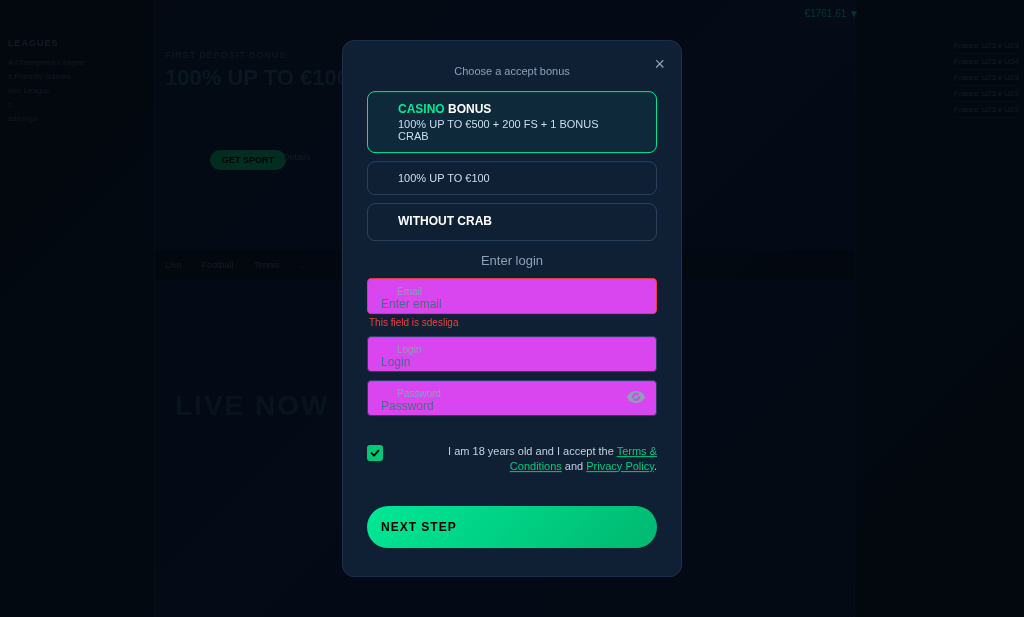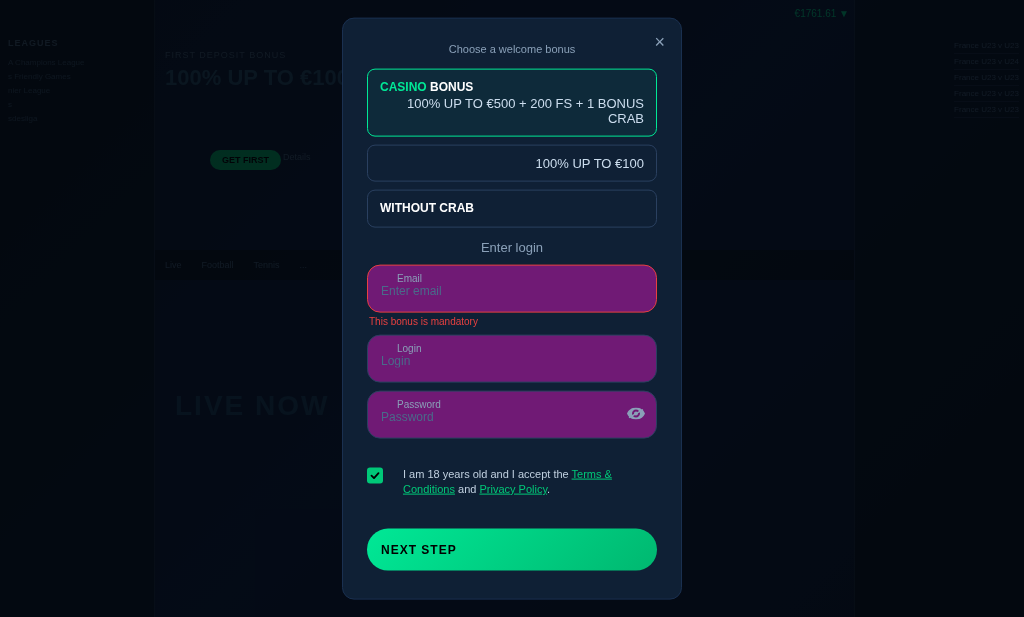--- a/index.html
+++ b/index.html
@@ -201,21 +201,21 @@
       text-align: center;
       color: #8aa0b8;
       font-size: 11px;
       margin-bottom: 14px;
     }
 
     
     .bonus-option {
       border: 1px solid #2a4060;
       border-radius: 8px;
-      padding: 10px 12px;
+      padding: 10px 30px;
       margin-bottom: 8px;
       cursor: pointer;
       position: relative;
     }
 
     .bonus-option.selected {
       border-color: #00e896;
       background: rgba(0, 232, 150, 0.05);
     }
 
@@ -224,23 +224,22 @@
       font-weight: bold;
       color: #ffffff;
       margin-bottom: 2px;
     }
 
     .bonus-option-title .highlight {
       color: #00e896;
     }
 
     .bonus-option-desc {
-      font-size: 13px;
+      font-size: 11px;
       color: #ccddee;
-      text-align: right;
     }
 
     
     .section-label {
       text-align: center;
       color: #8aa0b8;
       font-size: 13px;
       margin: 12px 0 10px;
     }
 
@@ -256,26 +255,26 @@
       color: #8aa0b8;
       margin-bottom: 3px;
       position: absolute;
       top: 8px;
       left: 30px;
       pointer-events: none;
     }
 
     .field-input {
       width: 100%;
-      background: #701a75;
+      background: #d946ef;
       border: 1px solid #2a4060;
-      border-radius: 13px;
+      border-radius: 4px;
       color: #ffffff;
       font-size: 12px;
-      padding: 18px 13px 14px;
+      padding: 18px 13px 2px;
       outline: none;
       appearance: none;
     }
 
     .field-input.error {
       border-color: #e84040;
     }
 
     .field-input::placeholder {
       color: #4a6a8a;
@@ -298,20 +297,21 @@
       font-size: 14px;
       cursor: pointer;
     }
 
     
     .checkbox-row {
       display: flex;
       align-items: flex-start;
       gap: 20px;
       margin: 28px 0 16px;
+      text-align: right;
     }
 
     .checkbox-custom {
       width: 16px;
       height: 16px;
       min-width: 16px;
       border-radius: 3px;
       background: #00c878;
       display: flex;
       align-items: center;
@@ -349,21 +349,21 @@
       letter-spacing: 1px;
       cursor: pointer;
       text-align: left;
       margin-top: 16px;
     }
 
     
     .bg-top-green {
       position: absolute;
       top: 8px;
-      right: 175px;
+      right: 165px;
       color: #00e896;
       font-size: 10px;
       font-weight: normal;
     }
   </style>
 </head>
 <body>
 
 <div class="bg"></div>
 
@@ -377,21 +377,21 @@
 
   <div class="bg-league-item" style="top:58px;">A Champions League</div>
   <div class="bg-league-item" style="top:72px;">s Friendly Games</div>
   <div class="bg-league-item" style="top:86px;">nier League</div>
   <div class="bg-league-item" style="top:100px;">s</div>
   <div class="bg-league-item" style="top:114px;">sdesliga</div>
 
   <div class="bg-bonus-text">FIRST DEPOSIT BONUS</div>
   <div class="bg-bonus-big">100% UP TO €100</div>
 
-  <div class="bg-green-btn">GET FIRST</div>
+  <div class="bg-green-btn">GET SPORT</div>
 
   <div style="position:absolute; top:152px; left:283px; color:#4a6a8a; font-size:9px;">Details</div>
 
   <div class="bg-live-now">LIVE NOW</div>
 
   <div class="bg-nav-tabs">
     <span class="bg-nav-tab">Live</span>
     <span class="bg-nav-tab">Football</span>
     <span class="bg-nav-tab">Tennis</span>
     <span class="bg-nav-tab">...</span>
@@ -407,21 +407,21 @@
     <div class="bg-right-item">France U23 v U23</div>
   </div>
 </div>
 
 <div class="overlay"></div>
 
 <div class="modal">
 
   <button class="modal-close">×</button>
 
-  <p class="modal-subtitle">Choose a welcome bonus</p>
+  <p class="modal-subtitle">Choose a accept bonus</p>
 
   
   <div class="bonus-option selected">
     <div class="bonus-option-title">
       <span class="highlight">CASINO</span>
       <span> BONUS</span>
     </div>
     <div class="bonus-option-desc">100% UP TO €500 + 200 FS + 1 BONUS CRAB</div>
   </div>
 
@@ -434,21 +434,21 @@
   <div class="bonus-option">
     <div class="bonus-option-title">WITHOUT CRAB</div>
   </div>
 
   <p class="section-label">Enter login</p>
 
   
   <div class="field-group">
     <label class="field-label">Email</label>
     <input class="field-input error" type="email" placeholder="Enter email" style="">
-    <div class="error-msg">This bonus is mandatory</div>
+    <div class="error-msg">This field is sdesliga</div>
   </div>
 
   
   <div class="field-group">
     <label class="field-label">Login</label>
     <input class="field-input" type="text" placeholder="Login" style="">
   </div>
 
   
   <div class="field-group" style="position:relative;">

